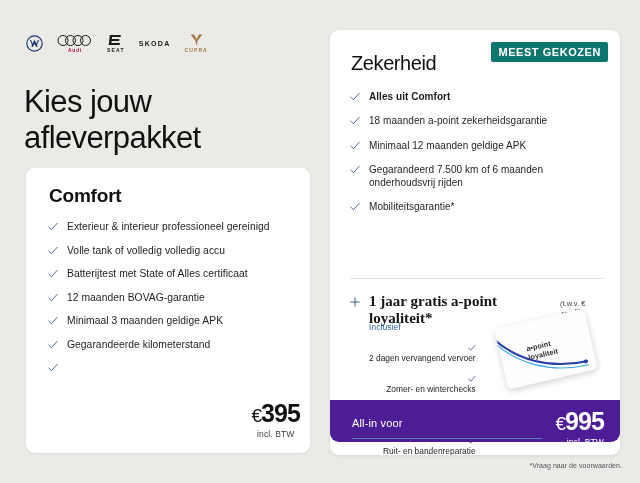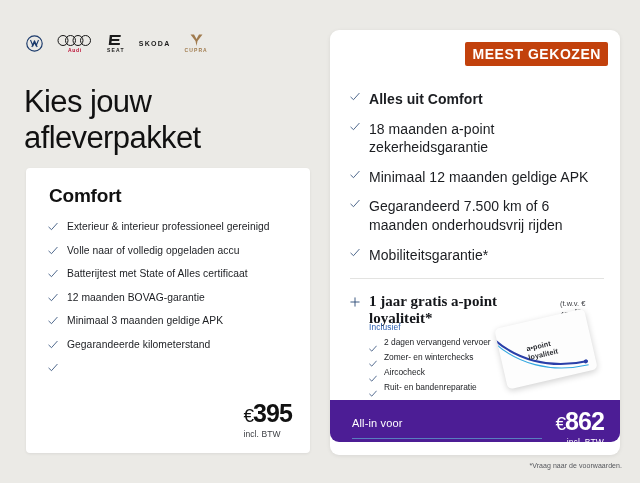--- a/index.html
+++ b/index.html
@@ -22,71 +22,71 @@
   .logo .wordmark{font-size:5px;letter-spacing:.7px;font-weight:bold;margin-top:1px;line-height:1;}
 
   .headline{
     position:absolute;left:24px;top:84px;width:280px;
     font-size:31px;line-height:1.16;font-weight:400;letter-spacing:-.6px;color:#111;
   }
 
   
   .comfort-card{
     position:absolute;left:26px;top:168px;width:284px;height:285px;
-    background:#ffffff;border-radius:4px;
+    background:#ffffff;border-radius:9px;
     box-shadow:0 1px 3px rgba(0,0,0,.07);
   }
   .comfort-title{
     position:absolute;left:23px;top:17px;
     font-size:19px;font-weight:bold;letter-spacing:-.2px;color:#111;
   }
   .comfort-list{position:absolute;left:22px;top:52px;right:16px;}
   .feat{display:flex;align-items:flex-start;gap:9px;margin-bottom:10px;}
   .feat .txt{font-size:10.3px;line-height:1.32;color:#1b1d21;letter-spacing:.05px;}
   .check{flex:0 0 auto;width:10px;height:10px;margin-top:2px;}
   .check svg{display:block;}
 
-  .price-block{position:absolute;right:18px;bottom:14px;text-align:left;margin-left:34px;}
+  .price-block{position:absolute;right:10px;bottom:14px;text-align:center;margin-left:34px;}
   .price-main{font-size:25px;font-weight:bold;letter-spacing:-.9px;color:#111;line-height:1;}
   .price-main .eu{font-size:19px;font-weight:400;letter-spacing:-1px;}
   .price-sub{font-size:8.5px;color:#3b3d42;margin-top:3px;letter-spacing:.1px;}
 
   
   .zeker-card{
     position:absolute;left:330px;top:30px;width:290px;height:425px;
     background:#ffffff;border-radius:9px;
     box-shadow:0 1px 4px rgba(0,0,0,.08);
     overflow:hidden;
   }
   .badge{
     position:absolute;right:12px;top:12px;
-    background:#c2410c;color:#fff;
-    font-size:14px;font-weight:bold;letter-spacing:.55px;
+    background:#0f766e;color:#fff;
+    font-size:11px;font-weight:bold;letter-spacing:.55px;
     padding:4px 7px 4px 8px;border-radius:2px;
   }
   .zeker-title{
     position:absolute;left:21px;top:22px;
     font-size:20px;font-weight:400;letter-spacing:-.4px;color:#111;
   }
   .zeker-list{position:absolute;left:20px;top:60px;right:14px;}
   .zeker-list .feat{margin-bottom:11px;}
-  .zeker-list .txt{font-size:14px;line-height:1.33;}
+  .zeker-list .txt{font-size:10px;line-height:1.33;}
   .feat.bold .txt{font-weight:bold;}
 
   .divider{position:absolute;left:20px;right:16px;top:248px;height:1px;background:#e3e3e1;}
 
   .loyal-row{position:absolute;left:20px;top:262px;right:14px;display:flex;align-items:baseline;gap:9px;}
   .plus{flex:0 0 auto;width:10px;height:10px;position:relative;top:1px;}
   .loyal-title{font-size:15px;font-weight:bold;color:#14161a;letter-spacing:.02px;font-family:Liberation Serif, serif;}
   .loyal-note{font-size:7.5px;color:#3c3e43;margin-left:5px;letter-spacing:.02px;}
   .loyal-note sup{font-size:5.4px;vertical-align:super;}
 
   .incl-block{position:absolute;left:39px;top:292px;}
   .incl-head{font-size:8.4px;color:#2b5fb0;margin-bottom:5px;letter-spacing:.1px;}
-  .incl-item{display:flex;align-items:center;gap:7px;margin-bottom:4px;}
+  .incl-item{display:flex;align-items:flex-end;gap:7px;margin-bottom:4px;flex-direction:column;}
   .incl-item .txt{font-size:8.4px;line-height:1.3;color:#1b1d21;}
   .check-sm{flex:0 0 auto;width:8px;height:8px;margin-top:1px;}
 
   
   .loyalcard{
     position:absolute;left:500px;top:318px;width:92px;height:62px;
     transform:rotate(-13deg);
   }
   .loyalcard .body{
     position:absolute;inset:0;background:#fdfdfd;border-radius:5px;
@@ -175,21 +175,21 @@
           </span>
           <span class="txt">Exterieur &amp; interieur professioneel gereinigd</span>
         </div>
 
         <div class="feat">
           <span class="check">
             <svg width="10" height="10" viewBox="0 0 12 12">
                 <path d="M1 6.2 L4.2 9.2 L11 1.6" fill="none" stroke="#2d4a76" stroke-width="1" stroke-linecap="round" stroke-linejoin="round"></path>
               </svg>
           </span>
-          <span class="txt">Volle naar of volledig opgeladen accu</span>
+          <span class="txt">Volle tank of volledig volledig accu</span>
         </div>
 
         <div class="feat">
           <span class="check">
             <svg width="10" height="10" viewBox="0 0 12 12">
                 <path d="M1 6.2 L4.2 9.2 L11 1.6" fill="none" stroke="#2d4a76" stroke-width="1" stroke-linecap="round" stroke-linejoin="round"></path>
               </svg>
           </span>
           <span class="txt">Batterijtest met State of Alles certificaat</span>
         </div>
@@ -235,20 +235,21 @@
         <div class="price-main"><span class="eu">€</span><span>395</span></div>
         <div class="price-sub">incl. BTW</div>
       </div>
     </div>
 
   </div>
 
   <div class="zeker-card">
 
     <div class="badge">MEEST GEKOZEN</div>
+    <div class="zeker-title">Zekerheid</div>
 
     <div class="zeker-list">
 
       <div class="feat bold">
         <span class="check">
           <svg width="10" height="10" viewBox="0 0 12 12">
               <path d="M1 6.2 L4.2 9.2 L11 1.6" fill="none" stroke="#2d4a76" stroke-width="1" stroke-linecap="round" stroke-linejoin="round"></path>
             </svg>
         </span>
         <span class="txt">Alles uit Comfort</span>
@@ -358,20 +359,20 @@
         <div>a•point</div>
         <div>loyaliteit</div>
       </div>
     </div>
   </div>
 
   <div class="blue-bar">
     <div class="allin">All-in voor</div>
     <div class="bar-rule"></div>
     <div class="bar-price">
-      <div class="big"><span class="eu">€</span><span>862</span></div>
+      <div class="big"><span class="eu">€</span><span>995</span></div>
       <div class="sub">incl. BTW</div>
     </div>
   </div>
 
   <div class="disclaimer">*Vraag naar de voorwaarden.</div>
 
 </div>
 
 </body></html>

